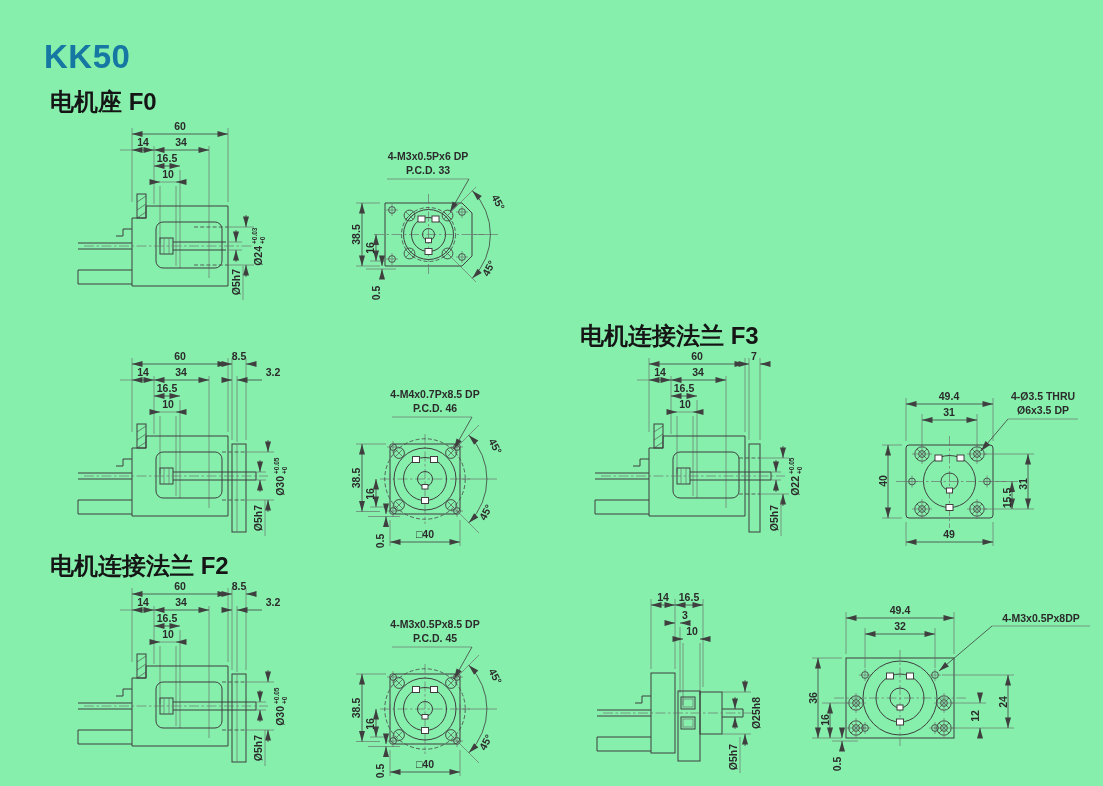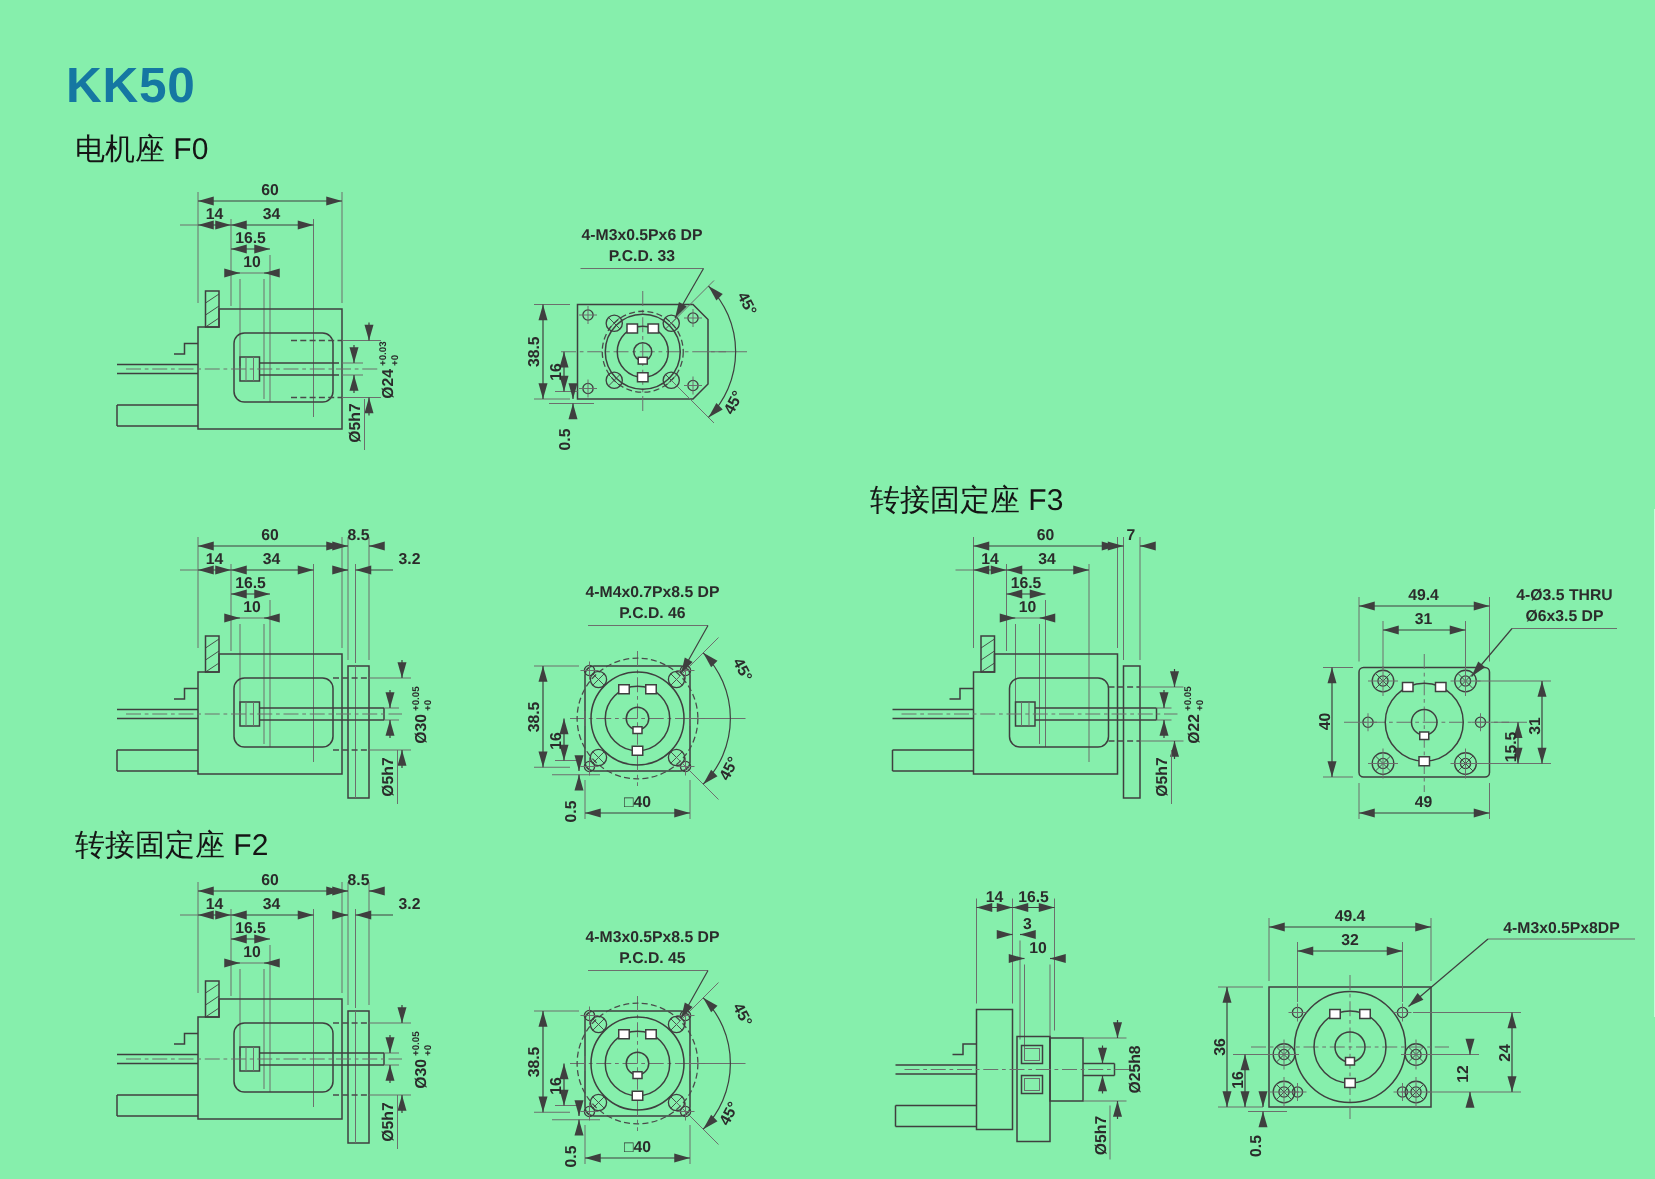--- a/index.html
+++ b/index.html
@@ -1,20 +1,20 @@
 <!DOCTYPE html>
 <html><head>
 <meta charset="utf-8">
 <style>
   html,body{margin:0;padding:0;background:#fff}
   #page{position:relative;width:1103px;height:786px;background:#86efac;overflow:hidden;
         font-family:"Liberation Sans","DejaVu Sans",sans-serif}
   .model-title{position:absolute;left:44px;top:38px;font-size:33px;font-weight:800;
         color:#1577A2;letter-spacing:0.5px}
-  .sec-title{position:absolute;font-size:20px;font-weight:400;color:#151515}
+  .sec-title{position:absolute;font-size:24px;font-weight:700;color:#151515}
   svg{position:absolute;overflow:visible}
   .ln{stroke:#3f3f3f;stroke-width:1;fill:none}
   .fw{fill:#fff;stroke:#3f3f3f;stroke-width:1}
   .tn{stroke:#6b6b6b;stroke-width:.65;fill:none}
   .da{stroke:#4a4a4a;stroke-width:.85;fill:none;stroke-dasharray:4 2.2}
   .cl{stroke:#6b6b6b;stroke-width:.65;fill:none;stroke-dasharray:10 2.5 2.5 2.5}
   .dim{stroke:#3f3f3f;stroke-width:.8;fill:none;marker-start:url(#ar);marker-end:url(#ar)}
   .de{stroke:#3f3f3f;stroke-width:.8;fill:none;marker-end:url(#ar)}
   .ht{stroke:#3f3f3f;stroke-width:.6}
   text.dt{font:700 10.5px "Liberation Sans","DejaVu Sans",sans-serif;fill:#2b2b2b}
@@ -48,22 +48,22 @@
         <line x1="-5" y1="5" x2="5" y2="-5" class="ht"></line>
         <line x1="-10" y1="0" x2="10" y2="0" class="tn"></line>
         <line x1="0" y1="-10" x2="0" y2="10" class="tn"></line>
         </g>
     </defs>
   </svg>
 
   <div class="model-title">KK50</div>
 
   <div class="sec-title" style="left:50px;top:86px">电机座 F0</div>
-  <div class="sec-title" style="left:580px;top:320px">转接固定座 F3</div>
-  <div class="sec-title" style="left:50px;top:550px">转接固定座 F2</div>
+  <div class="sec-title" style="left:580px;top:320px">电机连接法兰 F3</div>
+  <div class="sec-title" style="left:50px;top:550px">电机连接法兰 F2</div>
 
   <svg style="left:76px;top:118px" width="250" height="190" viewBox="0 0 250 190">
     <g>
       <line x1="56" y1="84" x2="56" y2="10" class="tn"></line>
         <line x1="152" y1="84" x2="152" y2="10" class="tn"></line>
       <line x1="56" y1="16" x2="152" y2="16" class="dim"></line>
       <line x1="78" y1="86" x2="78" y2="28" class="tn"></line>
         <line x1="133" y1="28" x2="133" y2="160" class="tn"></line>
       <line x1="44" y1="32" x2="56" y2="32" class="tn"></line>
       <line x1="56" y1="32" x2="78" y2="32" class="dim"></line>

